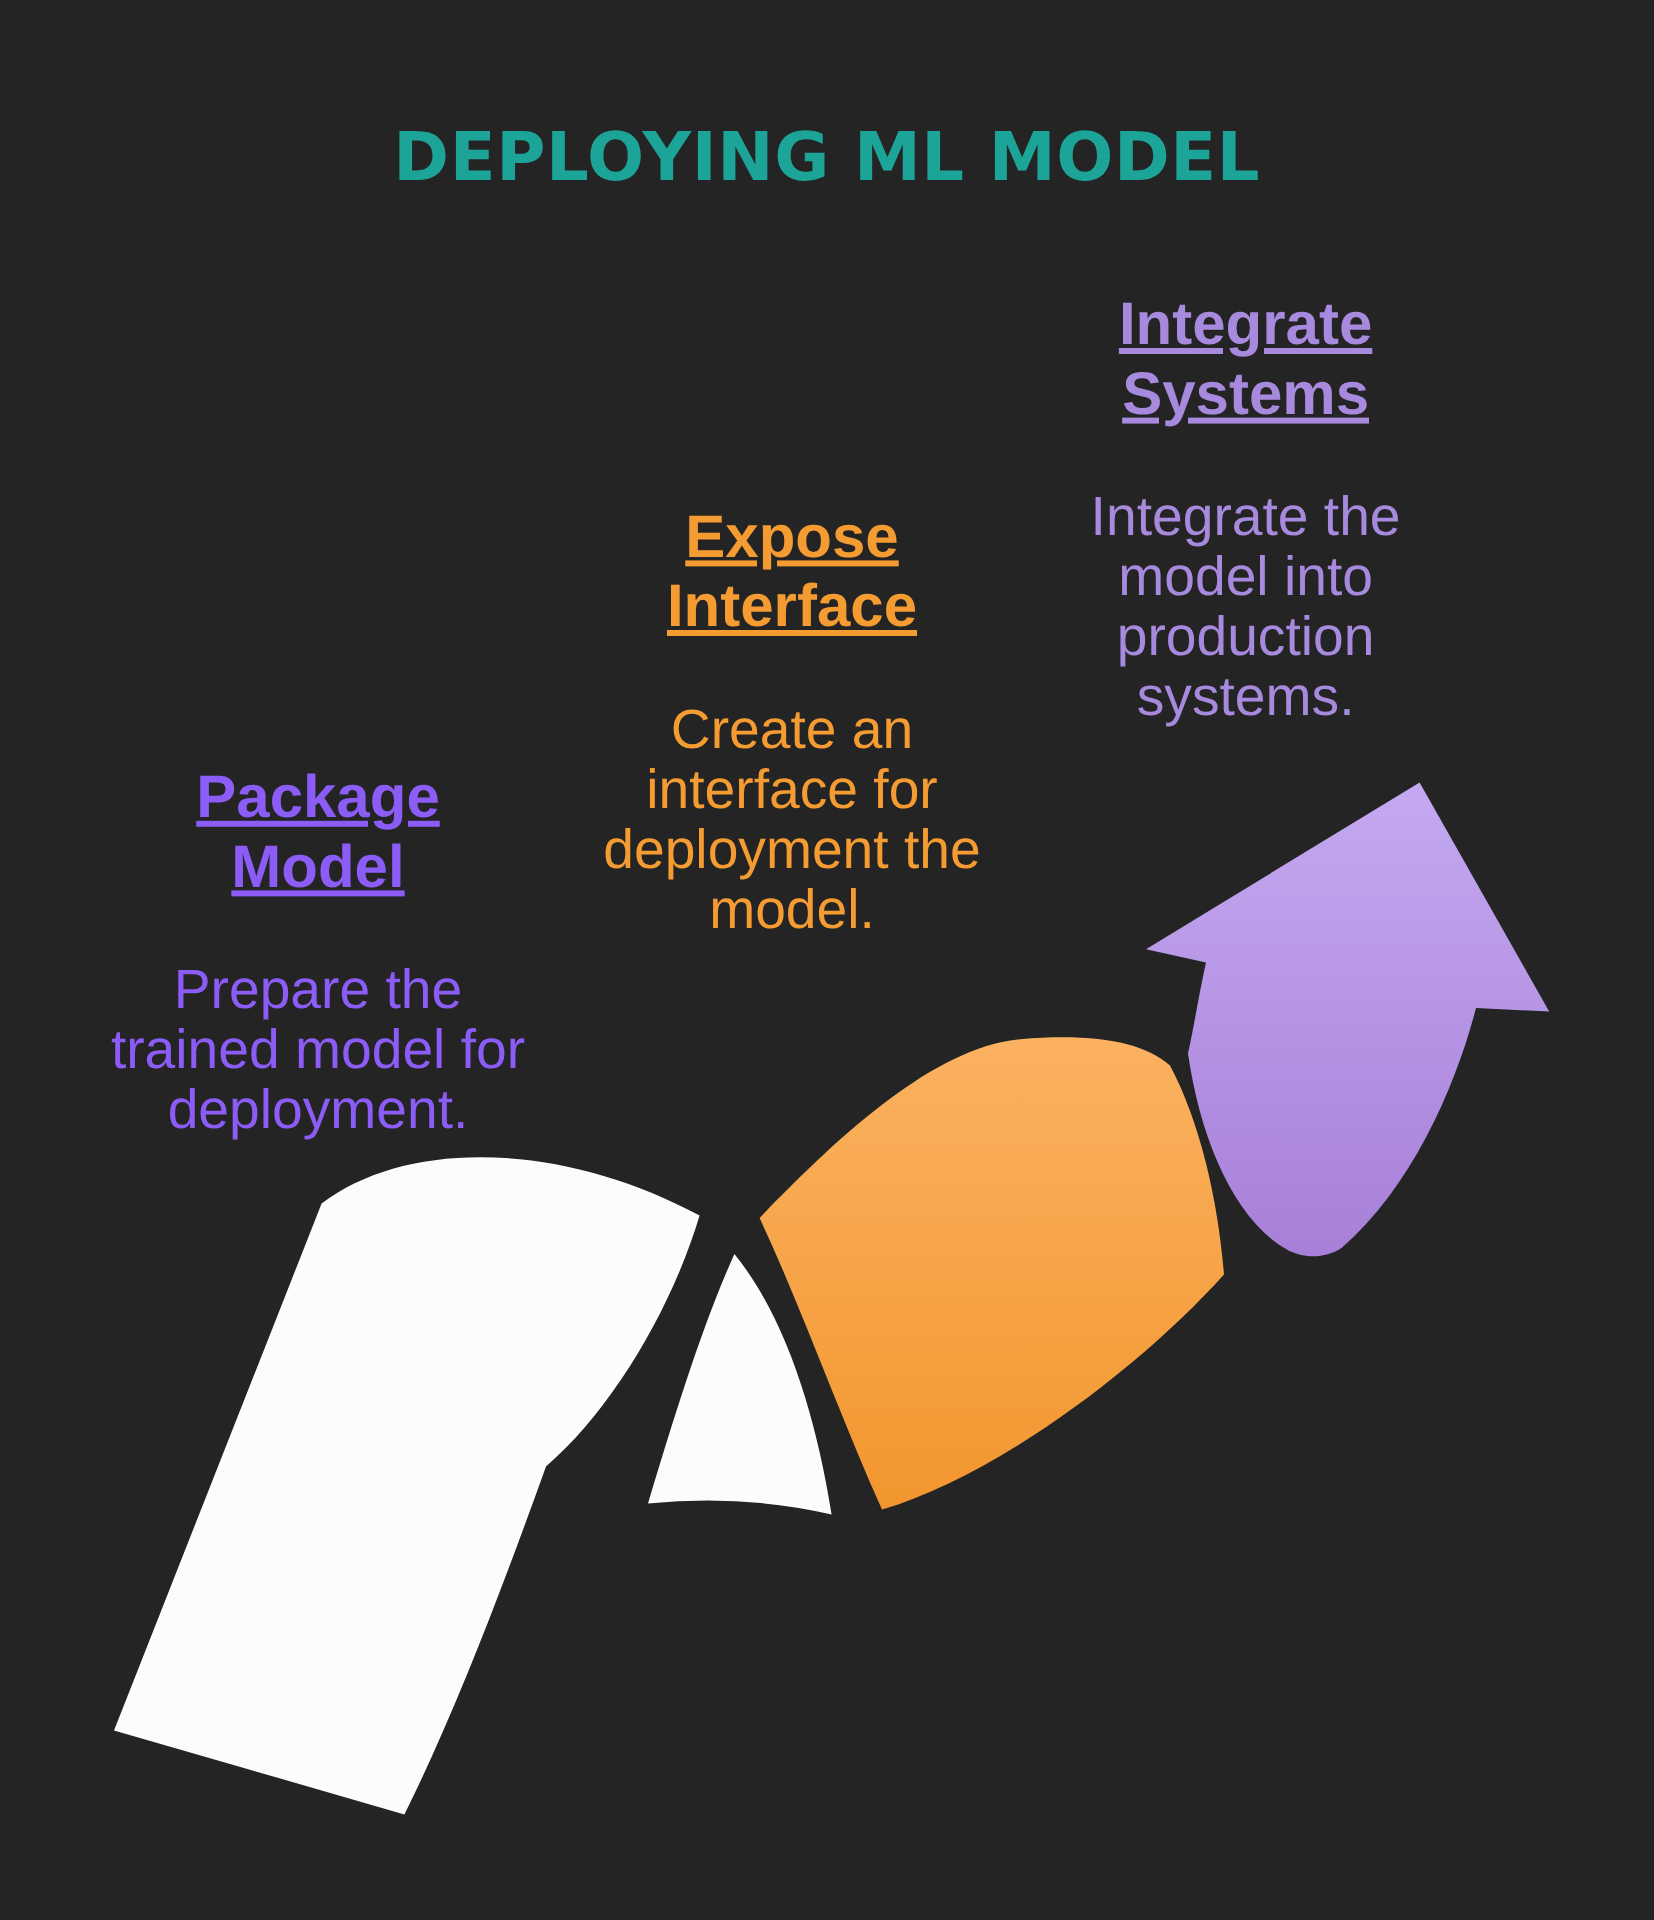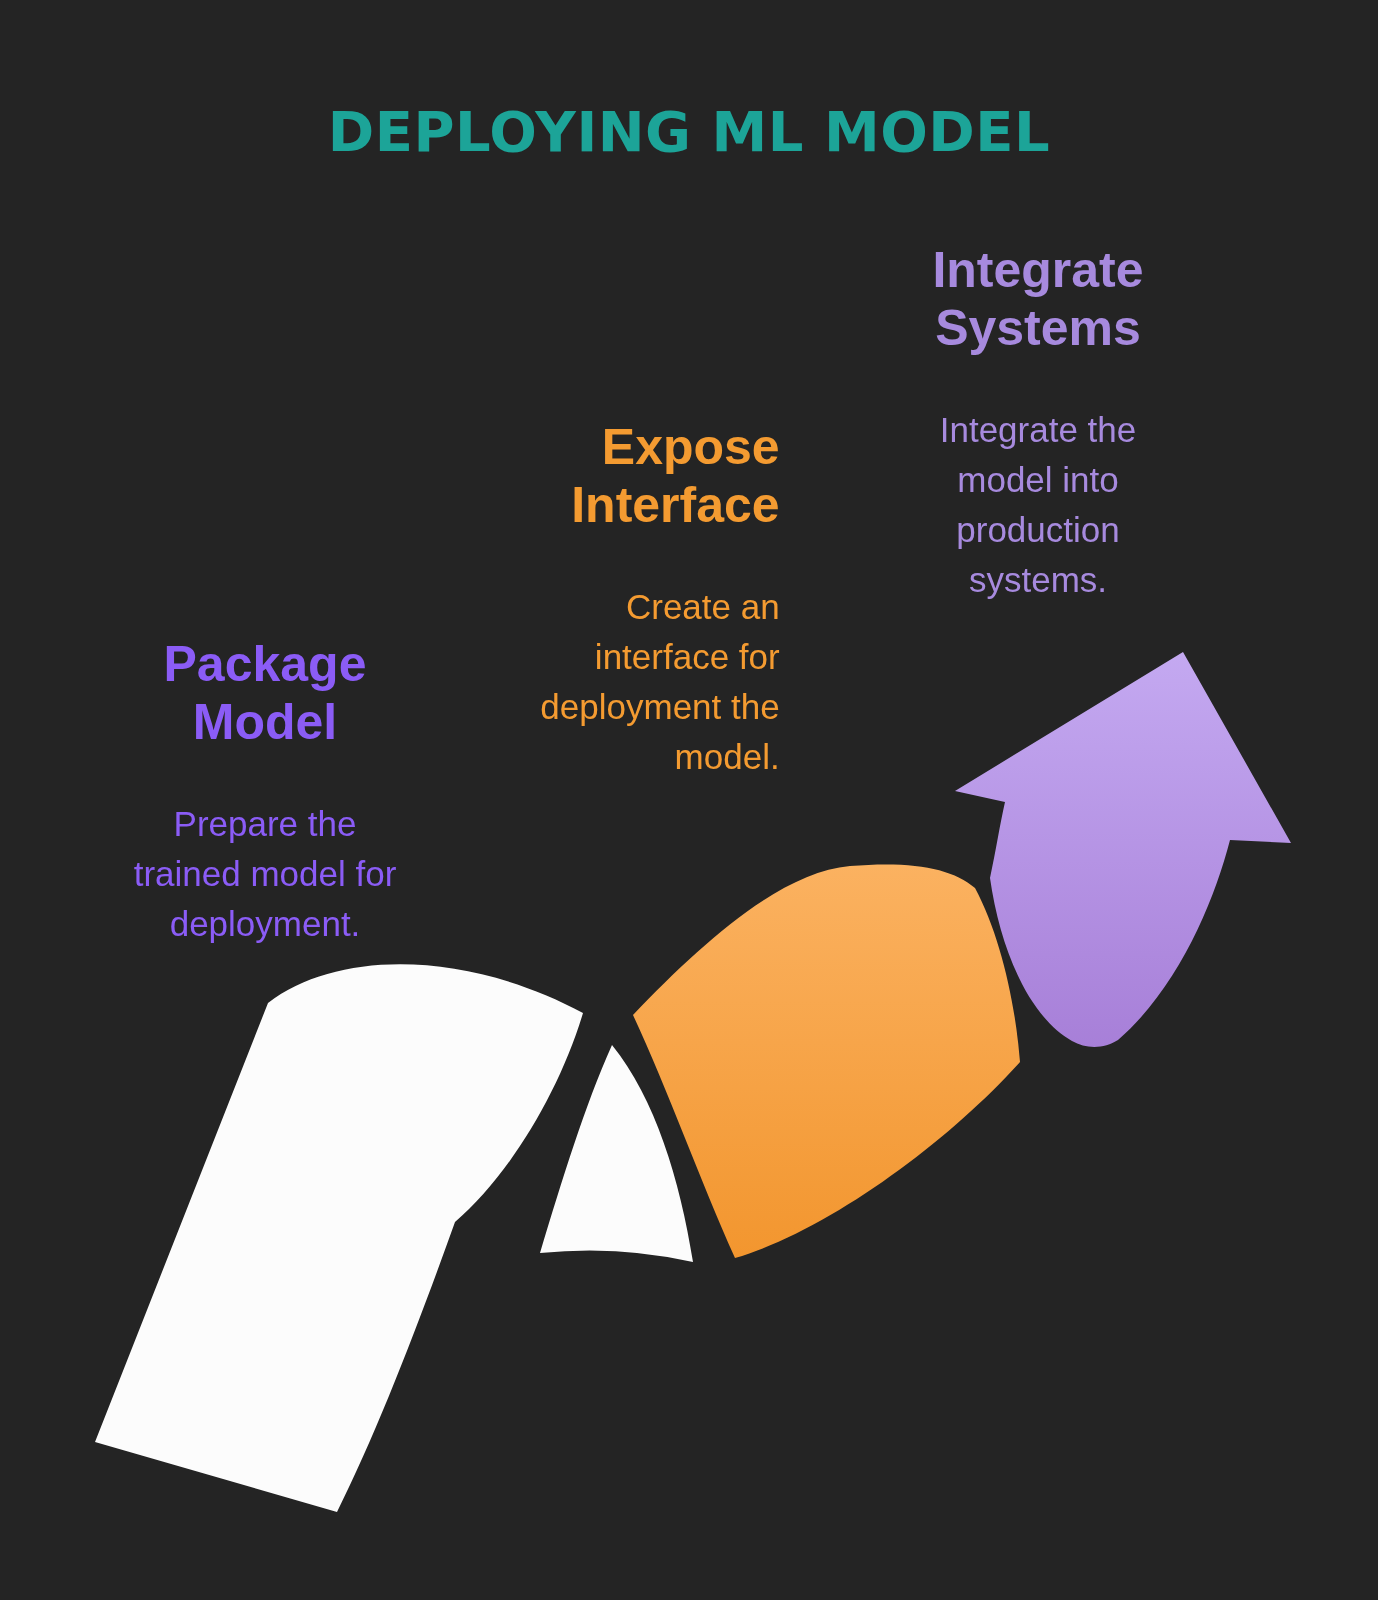--- a/index.html
+++ b/index.html
@@ -41,30 +41,31 @@
     width: max-content;
     text-align: center;
     white-space: pre-line;
   }
   .step h2 {
     margin: 0;
     font-weight: 700;
     font-size: 50px;
     line-height: 58px;
     white-space: pre-line;
+    text-decoration: underline;
   }
   .step p {
     margin: 30px 0 0 0;
     font-weight: 400;
-    font-size: 35px;
+    font-size: 46px;
     line-height: 50px;
     white-space: pre-line;
   }
   .step-package   { left: 265px;  top: 617px; color: #8b5cf6; }
-  .step-expose    { left: 660px;  top: 400px; color: #f49b31; text-align: right; }
+  .step-expose    { left: 660px;  top: 400px; color: #f49b31; }
   .step-integrate { left: 1038px; top: 223px; color: #a78ade; }
 </style>
 </head>
 <body>
 
 <div class="canvas">
 
   <svg class="ribbon" viewBox="0 0 1378 1600" xmlns="http://www.w3.org/2000/svg">
     <defs>
       <linearGradient id="gradOrange" gradientUnits="userSpaceOnUse" x1="0" y1="860" x2="0" y2="1270">

